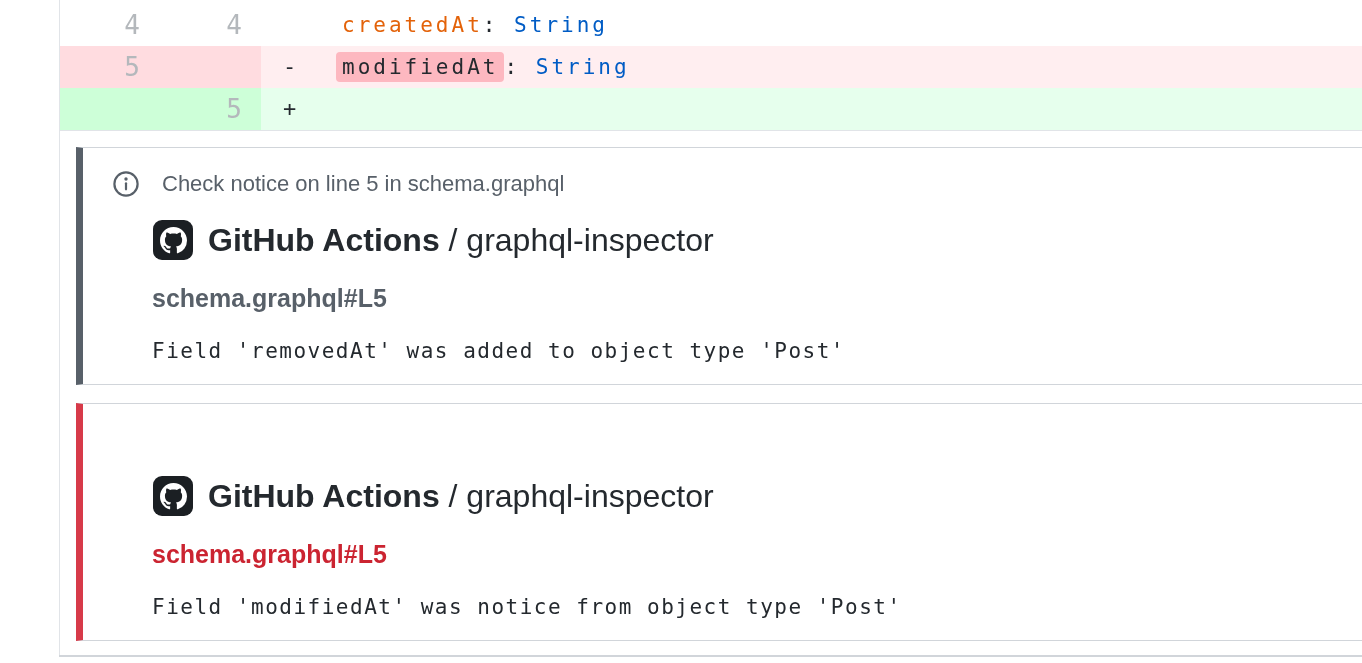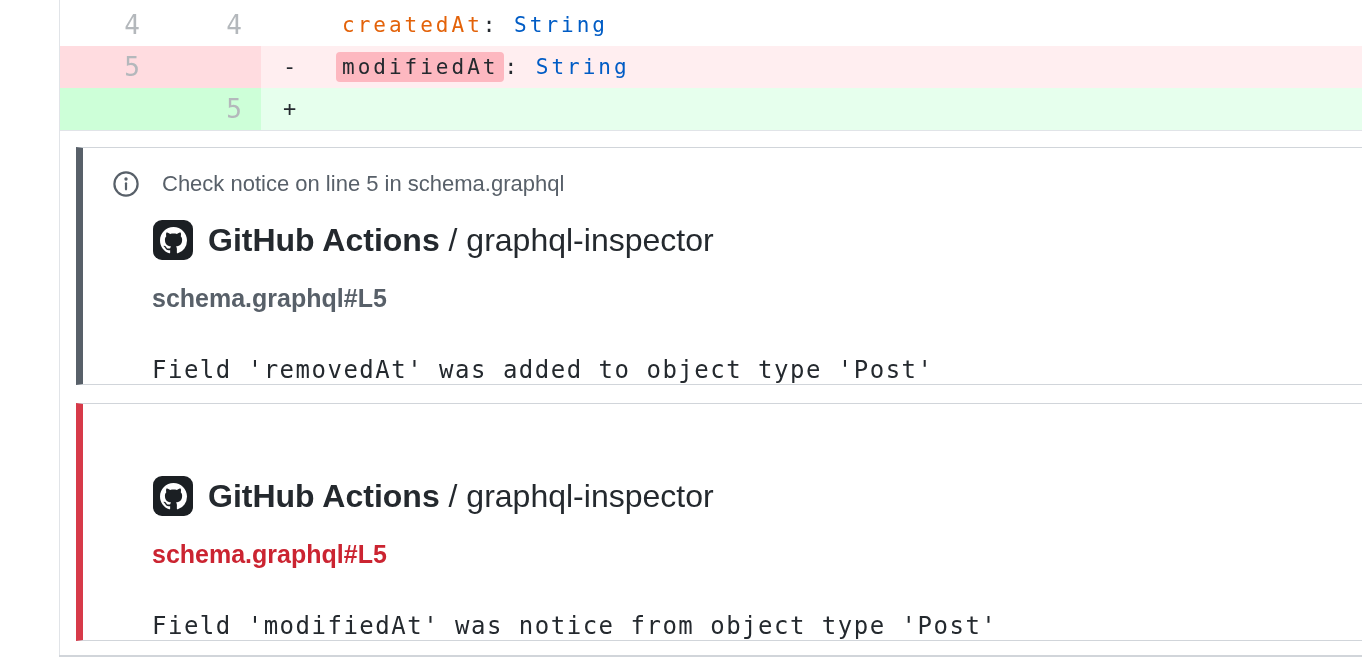--- a/index.html
+++ b/index.html
@@ -61,23 +61,23 @@
   .ann-title { position:absolute; left:70px; top:72px; display:flex; align-items:center; gap:15px; }
   .gh-logo {
     width:40px; height:40px; border-radius:9px; background:var(--logo-bg);
     display:flex; align-items:center; justify-content:center;
   }
   .ann-title-text { font-size:32px; color:var(--code-text); }
   .ann-title-text b { font-weight:700; }
   .ann-link { position:absolute; left:69px; top:136px; font-size:25px; font-weight:700; color:var(--muted-text); }
   .annotation.failure .ann-link { color:var(--failure-link); }
   .ann-msg {
-    position:absolute; left:69px; top:208px;
+    position:absolute; left:69px; top:191px;
     font-family:"DejaVu Sans Mono","Liberation Mono",monospace;
-    font-size:24px; letter-spacing:1.5px; color:var(--code-text); white-space:pre;
+    font-size:21px; letter-spacing:1.5px; color:var(--code-text); white-space:pre;
   }
   .icon-26 { width:26px; height:26px; display:block; }
 </style>
 </head>
 <body>
 
 <div class="page">
   <div class="container-left-border"></div>
 
   <div class="diff">

